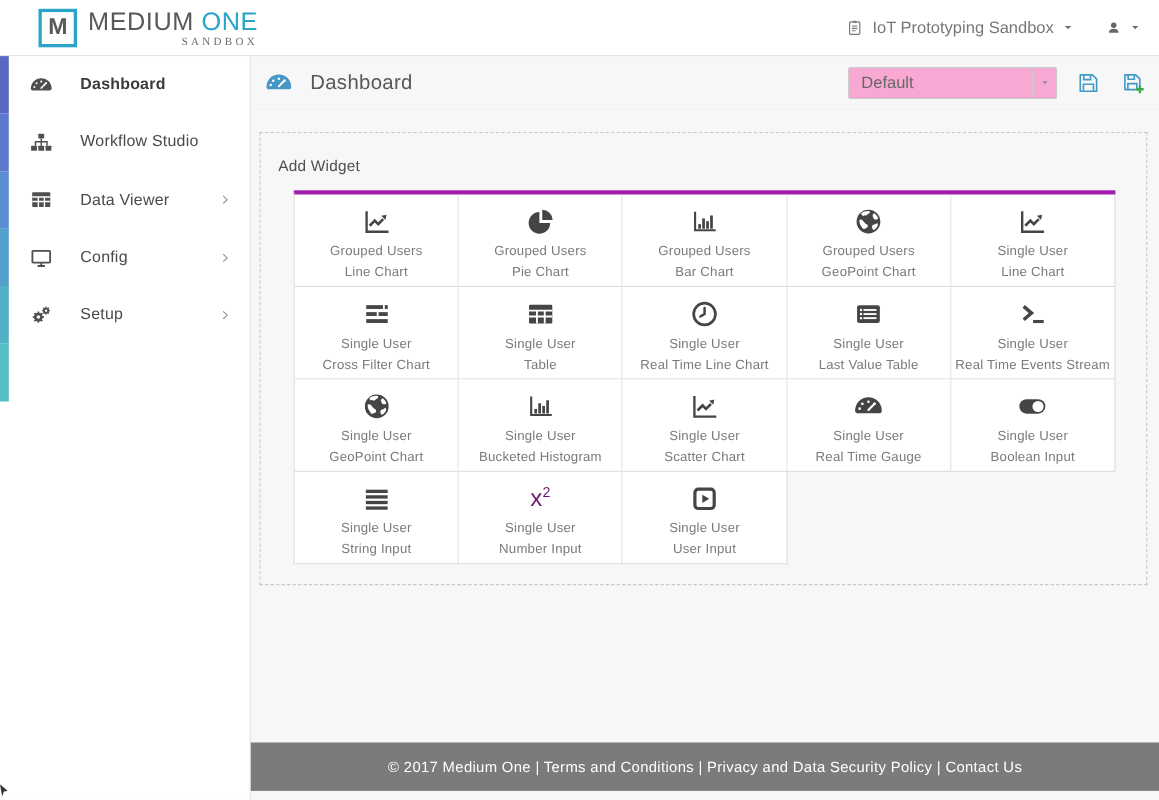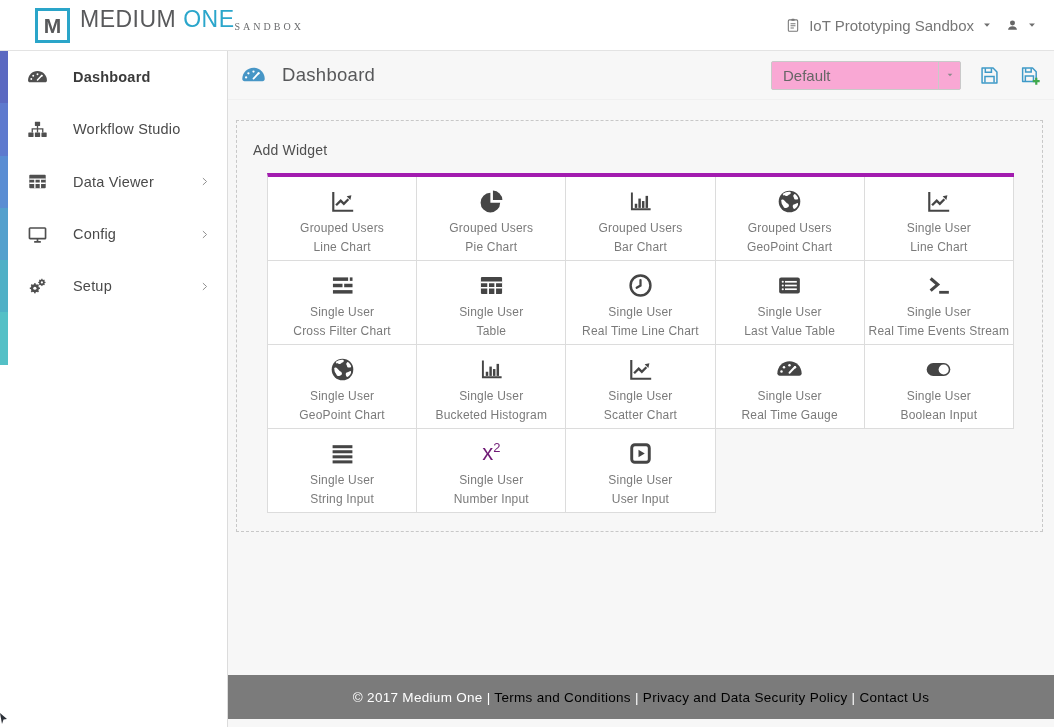--- a/index.html
+++ b/index.html
@@ -4,25 +4,25 @@
 <style>
   *{box-sizing:border-box;margin:0;padding:0}
   html,body{width:1054px;height:727px;overflow:hidden}
   body{font-family:"Liberation Sans",sans-serif;background:#f7f7f7;color:#4a4a4a;position:relative}
   svg{display:block}
 
   
   .topbar{height:51px;background:#fff;border-bottom:1px solid #e3e3e3;display:flex;align-items:center;justify-content:space-between;padding:0 17px 0 35px}
   .logo{display:flex;align-items:flex-start;gap:10px;cursor:pointer}
   .logo-mark{width:35px;height:35px;border:3px solid #2aa5c9;color:#58595b;display:flex;align-items:center;justify-content:center;font-weight:bold;font-size:21px;margin-top:1px}
-  .logo-text{display:flex;flex-direction:row;align-items:flex-end}
+  .logo-text{display:flex;flex-direction:column;align-items:flex-end}
   .logo-line1{font-size:23px;letter-spacing:.5px;color:#58595b;line-height:25px;white-space:nowrap}
   .logo-line1 .accent{color:#2ba6cb}
   .logo-sub{font-family:"Liberation Serif",serif;font-size:10px;letter-spacing:3px;color:#6b6c6e;margin-top:1px}
-  .topbar-right{display:flex;align-items:center;gap:14px}
+  .topbar-right{display:flex;align-items:center;gap:30px}
   .menu-group{display:flex;align-items:center;gap:8px;color:#777;font-size:15px;cursor:pointer}
   .i16{width:16px;height:16px;color:#777}
   .i16 svg{width:100%;height:100%}
   .i13{width:13px;height:13px;color:#666}
   .i13 svg{width:100%;height:100%}
   .caret{width:10px;height:10px;color:#6f6f6f}
   .caret svg{width:100%;height:100%}
 
   
   .layout{display:flex;height:676px}
@@ -58,21 +58,21 @@
   .widget-cell{height:84px;background:#fff;border-right:1px solid #dcdcdc;border-bottom:1px solid #dcdcdc;display:flex;flex-direction:column;align-items:center;padding-top:10px;cursor:pointer}
   .w-icon{height:28px;width:34px;color:#454545;display:flex;align-items:center;justify-content:center}
   .w-icon svg{width:27px;height:27px}
   .x2-glyph{font-weight:normal;font-size:22px;color:#701a75;line-height:1}
   .x2-glyph sup{font-size:13px}
   .w-line1{margin-top:6px;font-size:12px;color:#7a7a7a;letter-spacing:.2px}
   .w-line2{margin-top:5px;font-size:12px;color:#7a7a7a;letter-spacing:.2px}
 
   
   .footer{position:absolute;left:0;right:0;bottom:8px;height:44px;background:#7b7b7b;display:flex;align-items:center;justify-content:center;color:#fff;font-size:13.5px;letter-spacing:.3px}
-  .foot-link{color:#000000;text-decoration:none;cursor:pointer}
+  .foot-link{color:#ffffff;text-decoration:none;cursor:pointer}
   .foot-sep{white-space:pre}
 
   .cursor-artifact{position:absolute;left:0;bottom:1px;width:9px;height:13px;color:#2c3038}
   .cursor-artifact svg{width:100%;height:100%}
 </style>
 </head>
 <body>
 
 <header class="topbar">
   <div class="logo">

